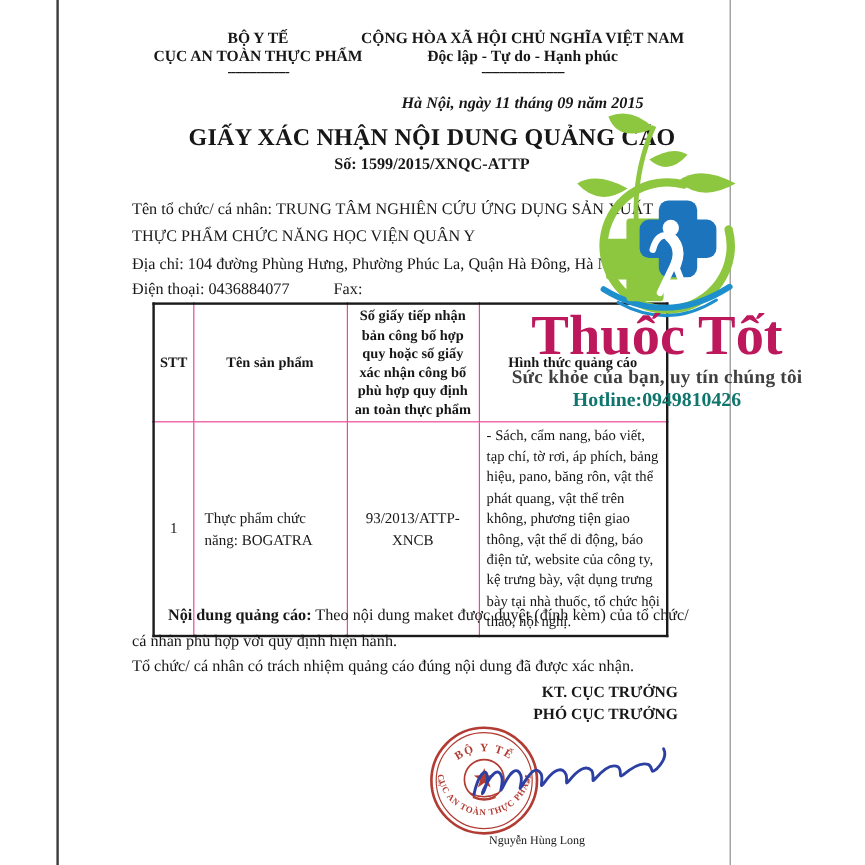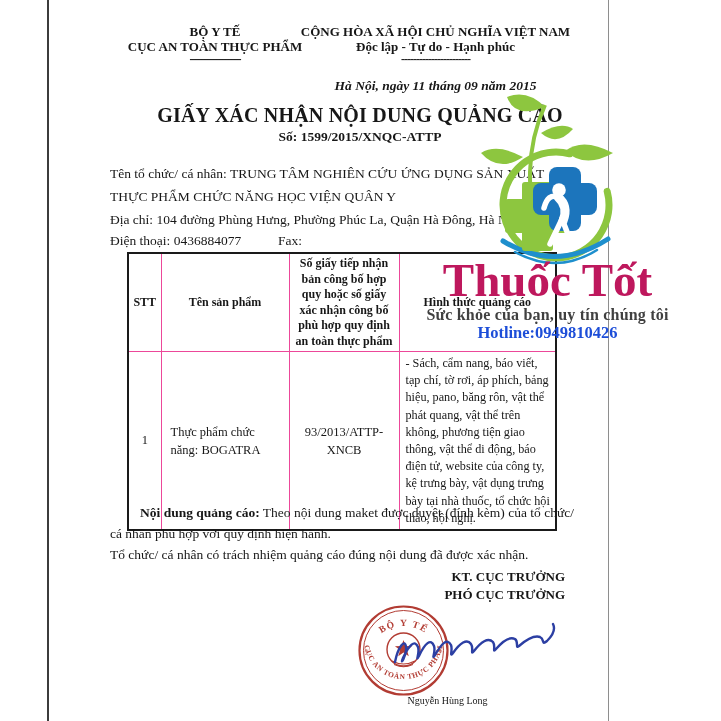--- a/index.html
+++ b/index.html
@@ -176,14 +176,14 @@
     <path d="M99,115 Q103,100 113,104" fill="none" stroke="#ffffff" stroke-width="5.5" stroke-linecap="round"></path>
     <path d="M113,104 C120,110 122,118 118,128" fill="none" stroke="#ffffff" stroke-width="9" stroke-linecap="round"></path>
     <path d="M117,126 L105,151" fill="none" stroke="#ffffff" stroke-width="5.5" stroke-linecap="round"></path>
     <path d="M117,126 L126,149" fill="none" stroke="#ffffff" stroke-width="5.5" stroke-linecap="round"></path>
   </g>
 </svg>
 
 <div class="abs ctr wm" style="left:425px;top:257px;width:245px;">
   <div class="wm-brand" style="color:#be185d;">Thuốc Tốt</div>
   <div class="wm-slogan" style="color:#404040;margin-top:3px;">Sức khỏe của bạn, uy tín chúng tôi</div>
-  <div class="wm-hotline" style="color:#1d4ed8;">Hotline:0949810426</div>
+  <div class="wm-hotline" style="color:#0f766e;">Hotline:0949810426</div>
 </div>
 
 </body></html>

